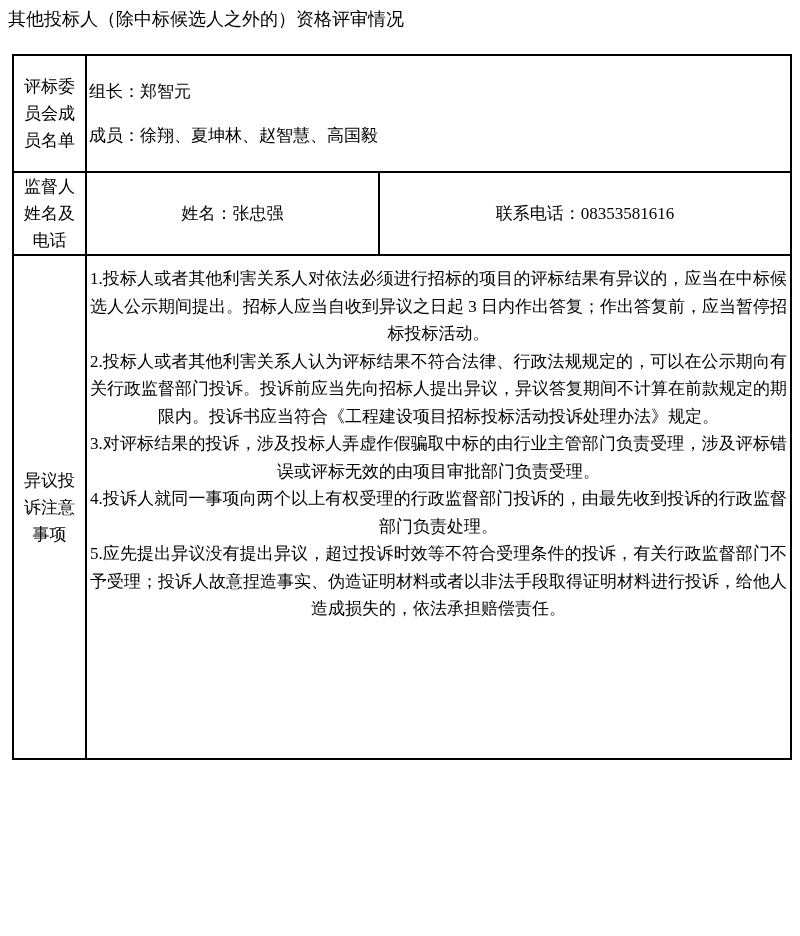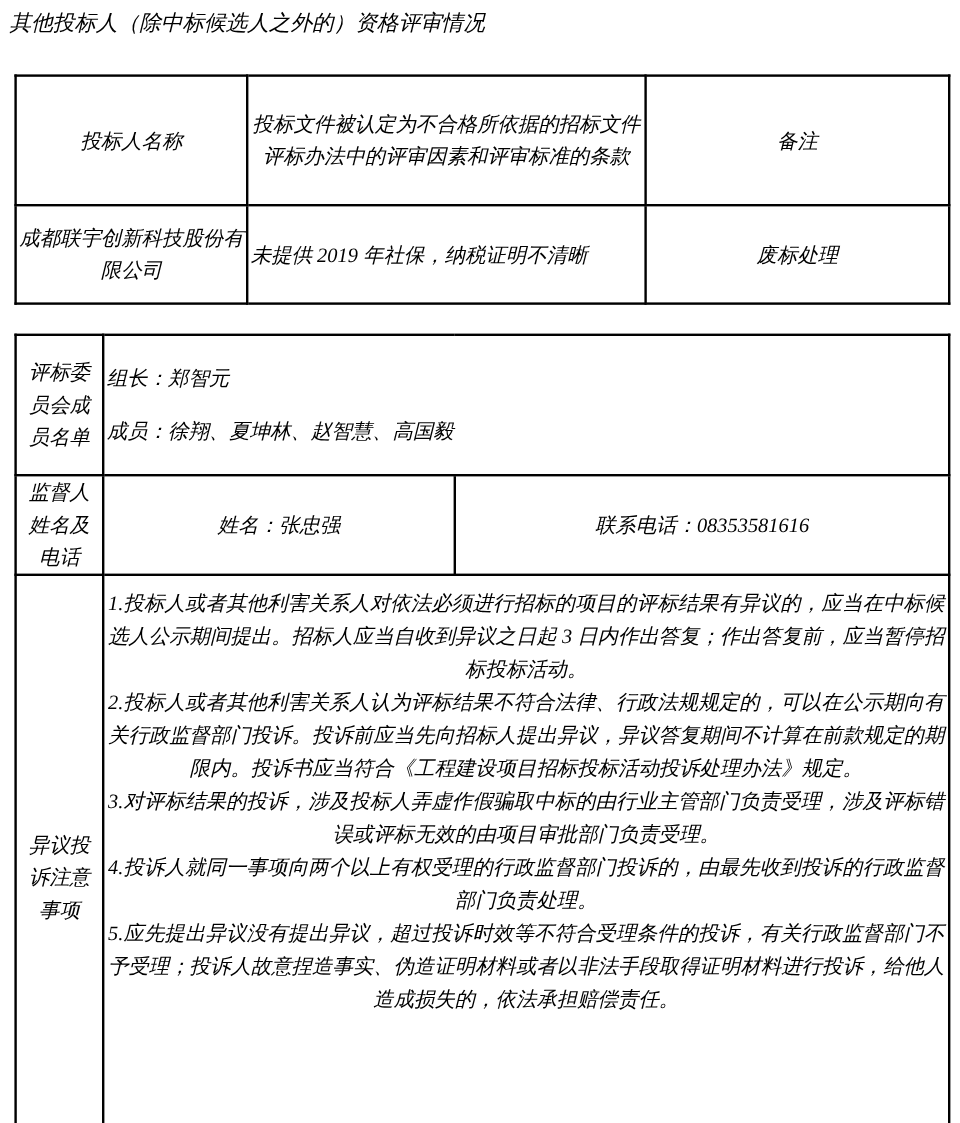--- a/index.html
+++ b/index.html
@@ -2,21 +2,21 @@
 <html><head>
 <meta charset="utf-8">
 <style>
   * { box-sizing: border-box; }
   html, body { margin: 0; padding: 0; }
   body {
     width: 800px; height: 936px;
     background: #ffffff; color: #000000;
     font-family: "Liberation Serif", "DejaVu Serif", serif;
   }
-  .page { position: relative; width: 800px; height: 936px; overflow: hidden; font-style: italic; }
+  .page { position: relative; width: 800px; height: 936px; overflow: hidden; }
 
   .doc-title {
     margin: 9px 0 0 8px;
     font-size: 18px;
     line-height: 21px;
     white-space: nowrap;
   }
 
   table {
     border-collapse: collapse;
@@ -65,39 +65,20 @@
     text-align-last: center;
   }
 </style>
 </head>
 <body>
 
 <div class="page">
 
   <div class="doc-title">其他投标人（除中标候选人之外的）资格评审情况</div>
 
-  <table class="qual-table">
-    <colgroup>
-      <col style="width:193px">
-      <col style="width:332px">
-      <col style="width:253px">
-    </colgroup>
-    <tbody>
-      <tr class="row-qual-header">
-        <td class="cell-center">投标人名称</td>
-        <td class="cell-center">投标文件被认定为不合格所依据的招标文件评标办法中的评审因素和评审标准的条款</td>
-        <td class="cell-center">备注</td>
-      </tr>
-      <tr class="row-qual-data">
-        <td class="cell-just-center">成都联宇创新科技股份有限公司</td>
-        <td class="cell-just-left">未提供 2019 年社保，纳税证明不清晰</td>
-        <td class="cell-center">废标处理</td>
-      </tr>
-    </tbody>
-  </table>
 
   <table class="info-table">
     <colgroup>
       <col style="width:73px">
       <col style="width:293px">
       <col style="width:412px">
     </colgroup>
     <tbody>
       <tr class="row-committee">
         <td class="label-cell">评标委员会成员名单</td>

